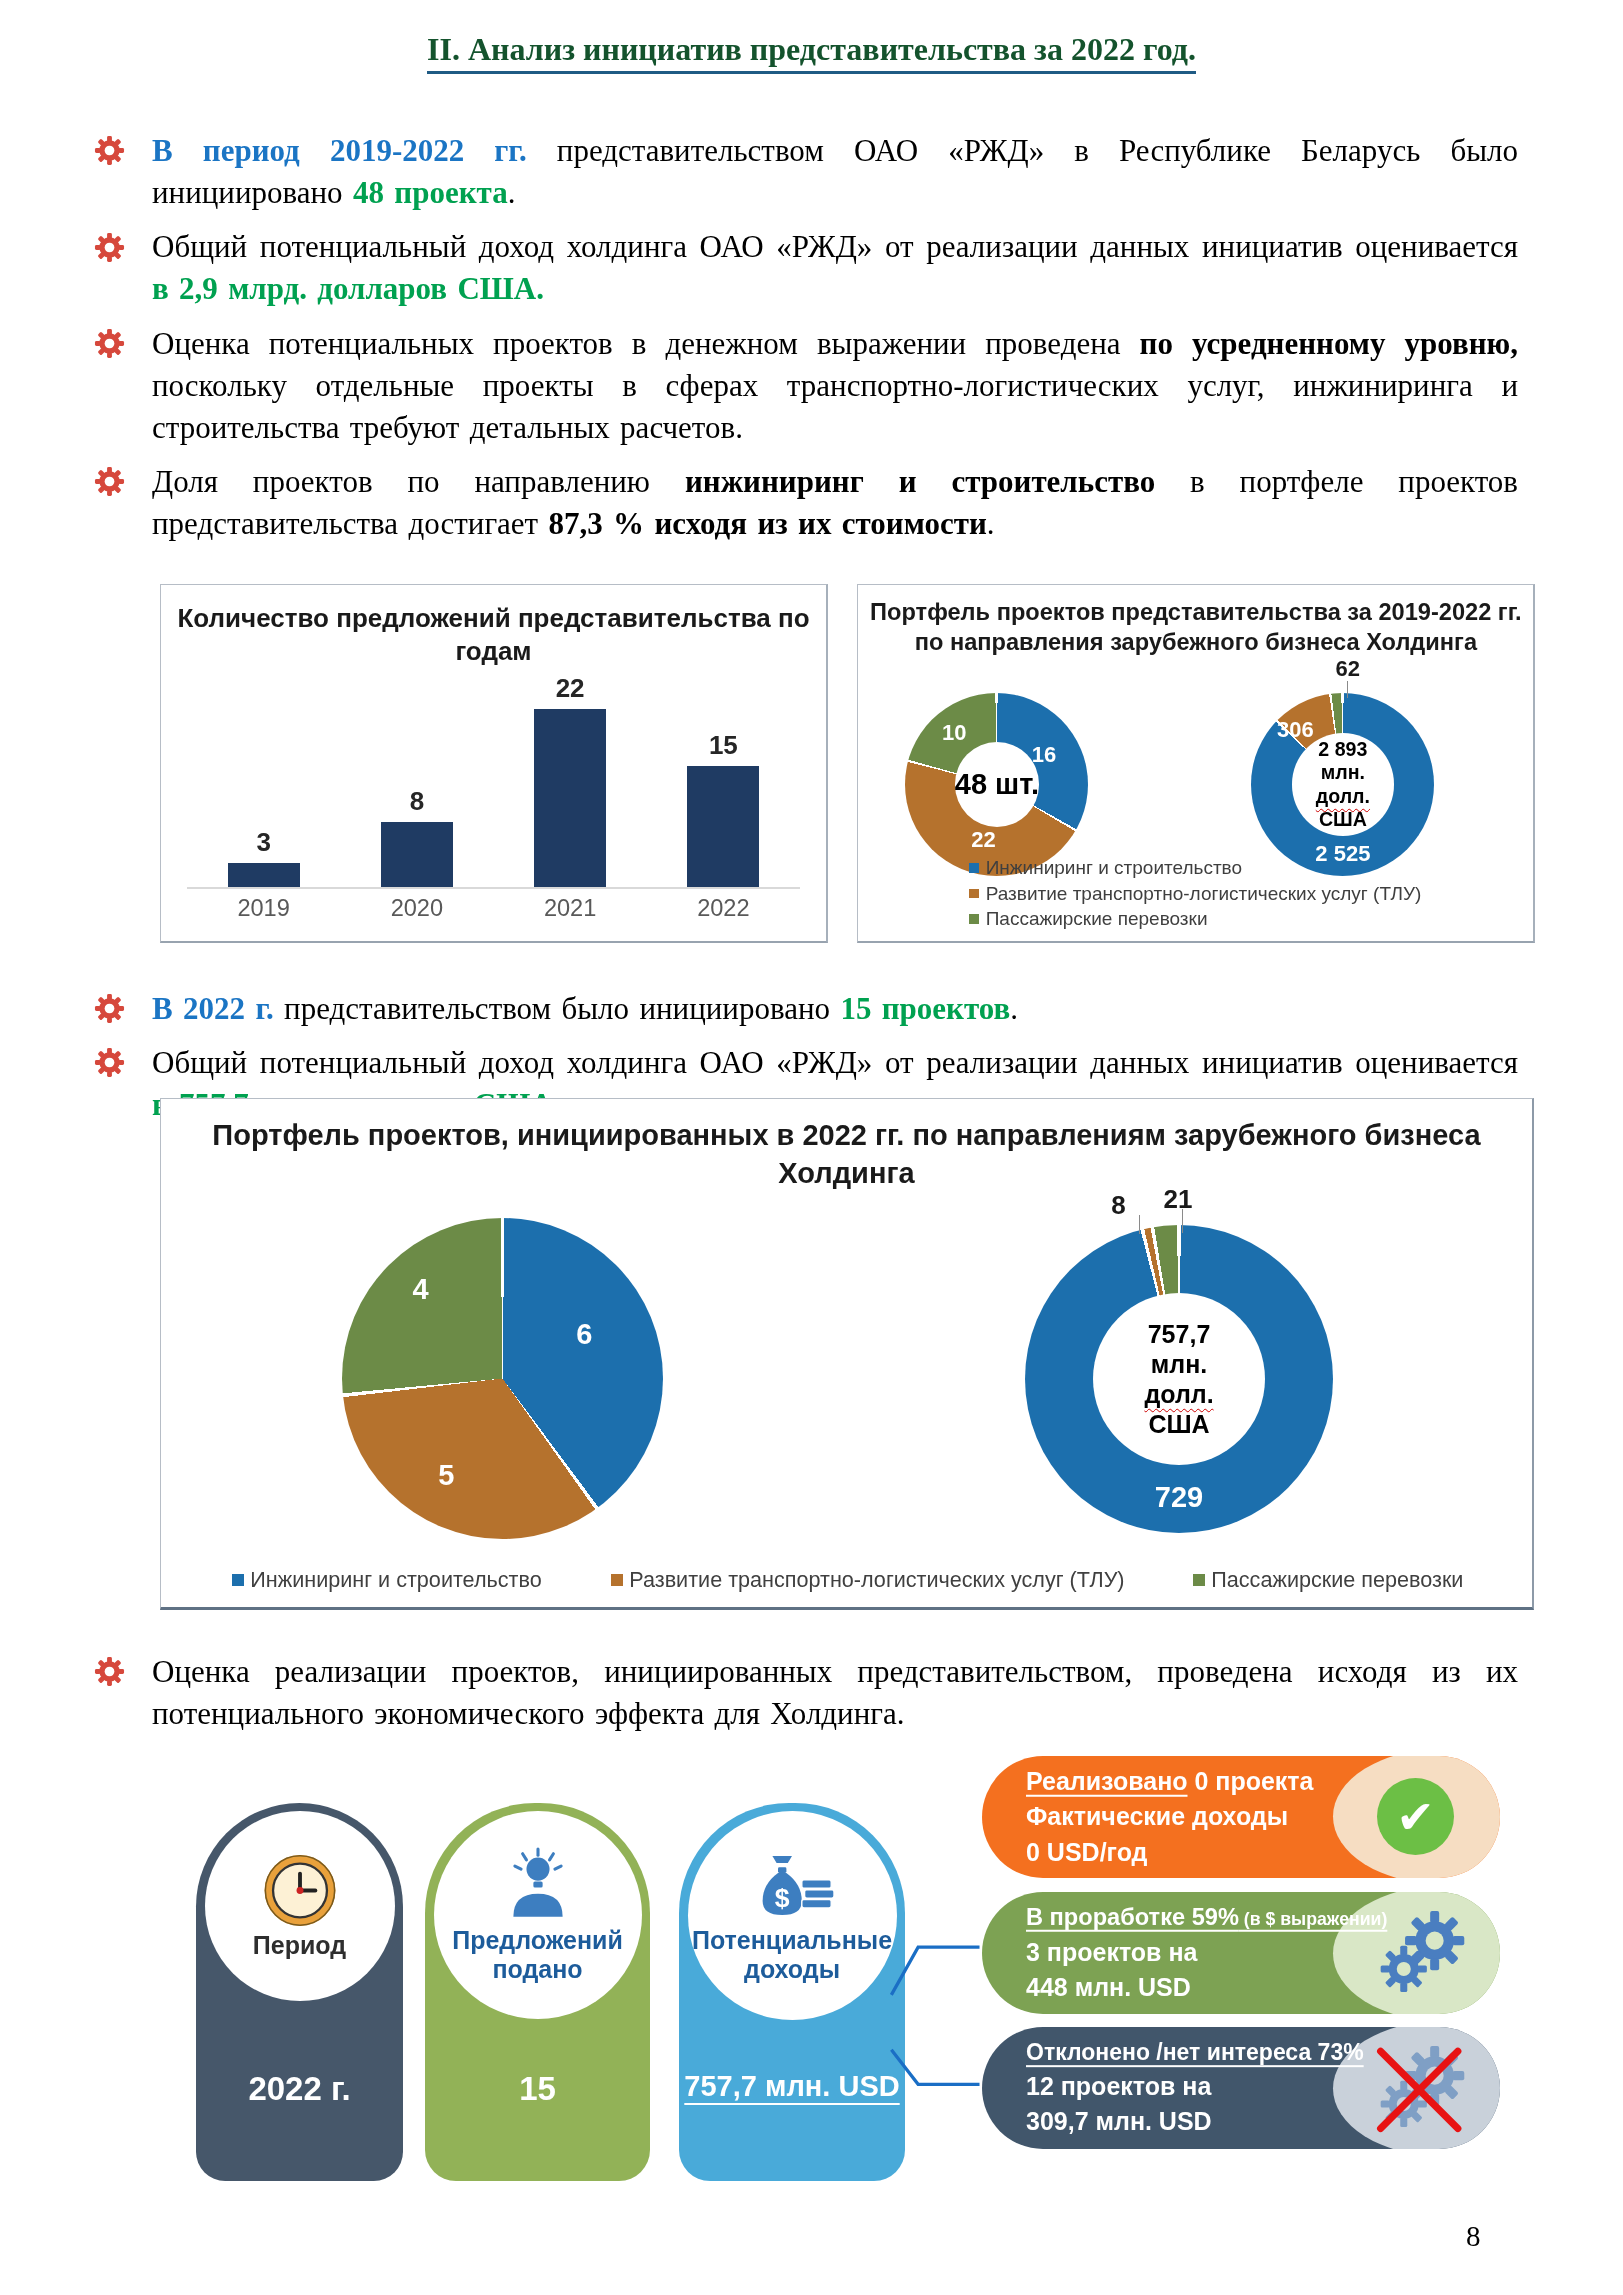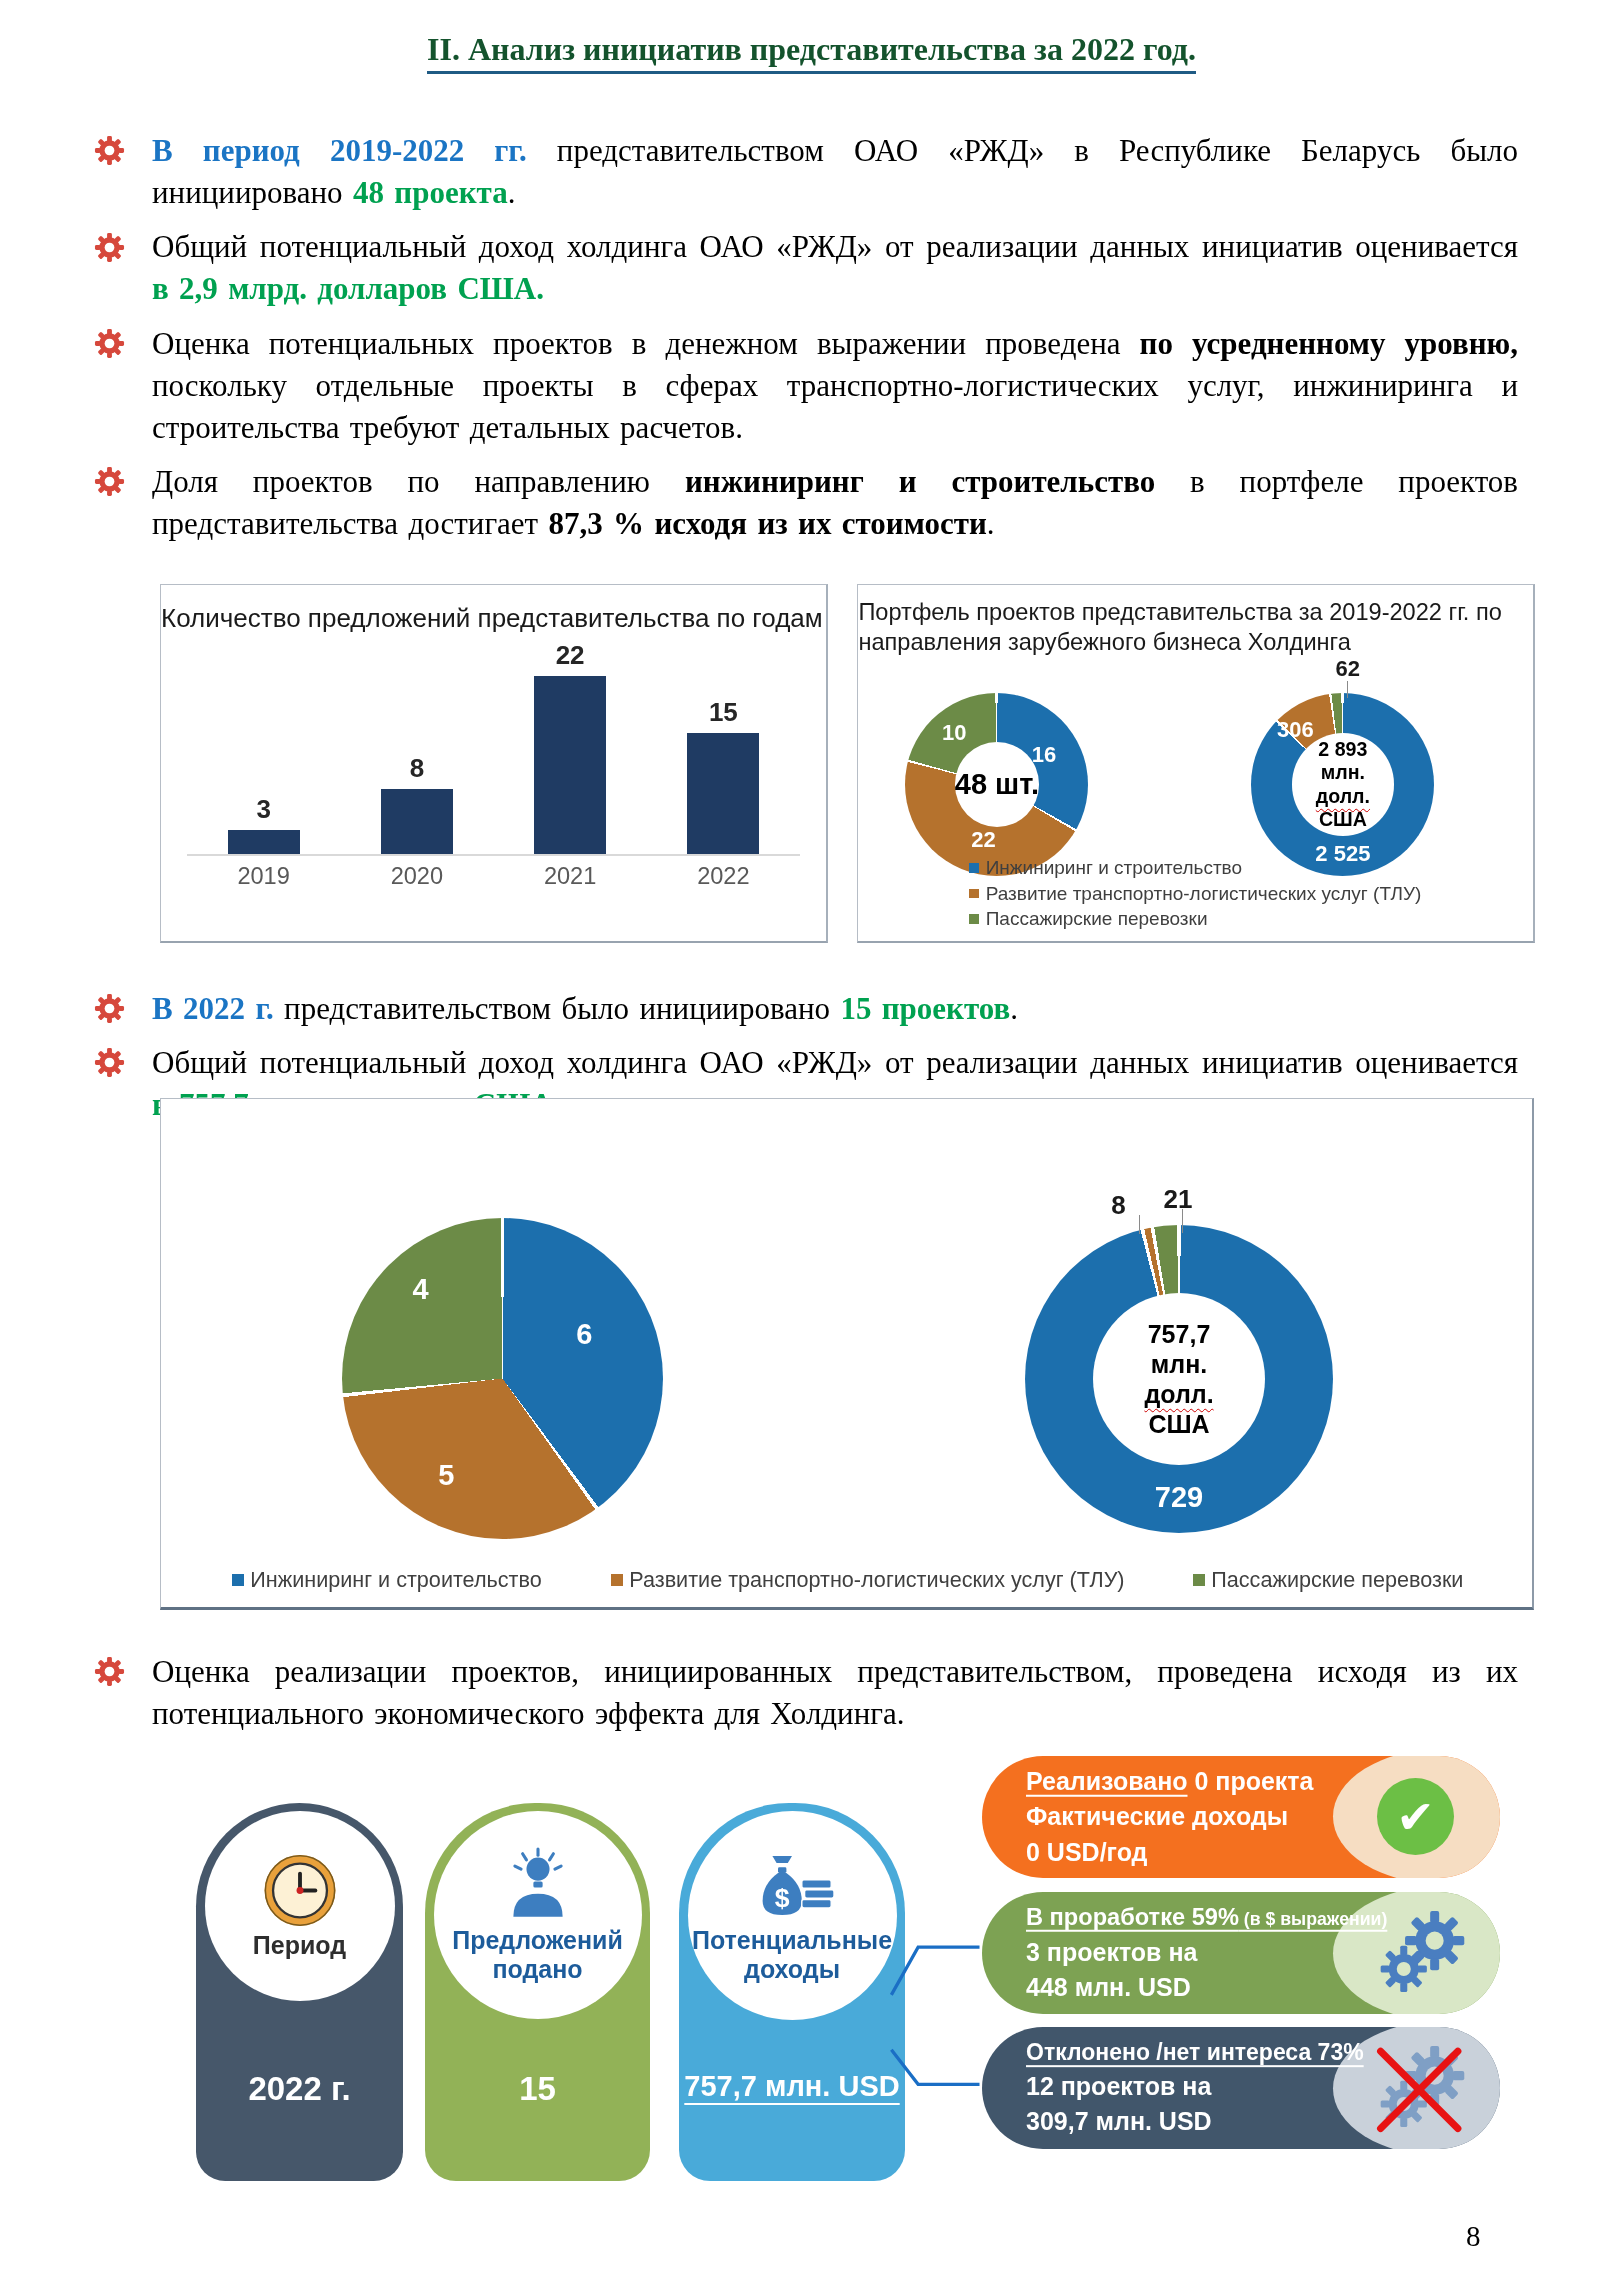--- a/index.html
+++ b/index.html
@@ -21,21 +21,21 @@
   .sp-blue{color:#1b75c4;font-weight:bold;}
   .sp-green{color:#00a150;font-weight:bold;}
   .sp-bold{font-weight:bold;}
 
   
   .chart-row{position:absolute;top:584px;left:160px;display:flex;gap:29.4px;
              font-family:"Liberation Sans",sans-serif;}
   .chart-box{background:#fff;border:1.3px solid #b6bdc6;border-bottom:2.6px solid #98a3af;border-right:2px solid #a6b0bb;box-sizing:border-box;}
   .box-bar{width:668px;height:359px;}
   .box-pies{width:678px;height:359px;position:relative;}
-  .cb-title{font-weight:normal;color:#1a1a1a;}
+  .cb-title{font-weight:bold;color:#1a1a1a;text-align:center;}
   .box-bar .cb-title{font-size:26px;line-height:1.25;margin-top:17px;}
   .box-pies .cb-title{font-size:23.6px;line-height:1.26;margin-top:13px;}
 
   
   .bar-area{height:216px;margin:3.9px 26px 0;display:flex;align-items:flex-end;
             justify-content:space-around;border-bottom:2px solid #d9d9d9;}
   .bar-col{display:flex;flex-direction:column;align-items:center;width:79px;}
   .bar-value{font-size:26px;font-weight:bold;color:#262626;margin-bottom:5.2px;}
   .bar{width:72px;}
   .bar-years{display:flex;justify-content:space-around;margin:6.5px 26px 0;}
@@ -324,20 +324,21 @@
             </g>
             <circle r="10" fill="#fff"></circle>
             <path d="M0,-10 A10,10 0 0 1 0,10 A5,5 0 0 0 0,-10" fill="#d6483c"></path>
           </svg>
       </span>
       <p class="b-text"><span>Общий потенциальный доход холдинга ОАО «РЖД» от реализации данных инициатив оценивается </span><span class="sp-green">в 757,7 млн. долларов США.</span></p>
     </div>
   </div>
 
   <div class="big-box">
+    <div class="cb-title">Портфель проектов, инициированных в 2022 гг. по направлениям зарубежного бизнеса Холдинга</div>
 
     <div class="donut dC" style="background: conic-gradient(rgb(255, 255, 255) 0deg, rgb(255, 255, 255) 0.7deg, rgb(28, 111, 173) 0.7deg, rgb(28, 111, 173) 143.3deg, rgb(255, 255, 255) 143.3deg, rgb(255, 255, 255) 144.7deg, rgb(181, 114, 45) 144.7deg, rgb(181, 114, 45) 263.3deg, rgb(255, 255, 255) 263.3deg, rgb(255, 255, 255) 264.7deg, rgb(108, 139, 71) 264.7deg, rgb(108, 139, 71) 359.3deg, rgb(255, 255, 255) 359.3deg, rgb(255, 255, 255) 360deg);">
       <span class="slice-label" style="left:73%;top:31%;">6</span>
       <span class="slice-label" style="left:30%;top:75%;">5</span>
       <span class="slice-label" style="left:22%;top:17%;">4</span>
     </div>
 
     <div class="donut dD" style="background: conic-gradient(rgb(255, 255, 255) 0deg, rgb(255, 255, 255) 0.7deg, rgb(28, 111, 173) 0.7deg, rgb(28, 111, 173) 345.53deg, rgb(255, 255, 255) 345.53deg, rgb(255, 255, 255) 346.93deg, rgb(181, 114, 45) 346.93deg, rgb(181, 114, 45) 349.33deg, rgb(255, 255, 255) 349.33deg, rgb(255, 255, 255) 350.73deg, rgb(108, 139, 71) 350.73deg, rgb(108, 139, 71) 359.3deg, rgb(255, 255, 255) 359.3deg, rgb(255, 255, 255) 360deg);">
       <span class="slice-label" style="left:50%;top:83%;transform:translateX(-50%);">729</span>
       <span class="out-label" style="left:28%;top:-35px;">8</span>

